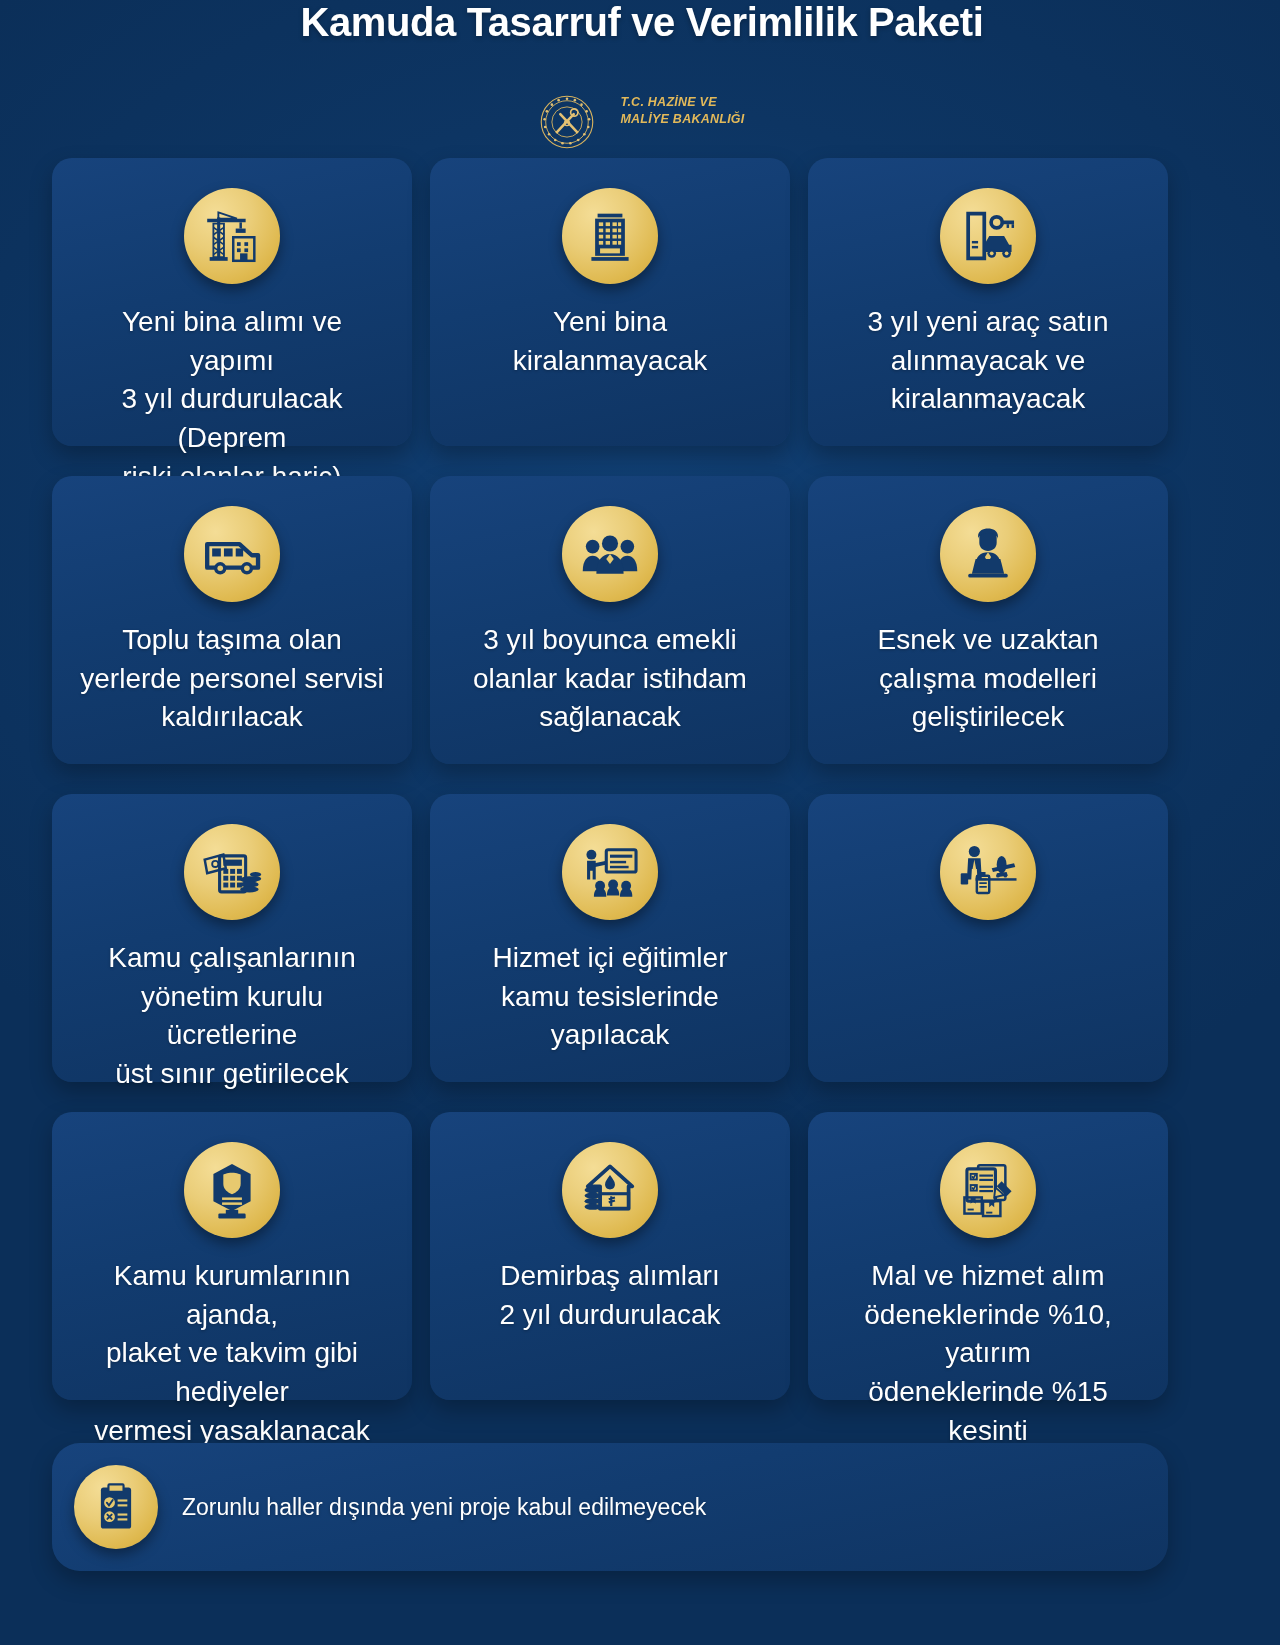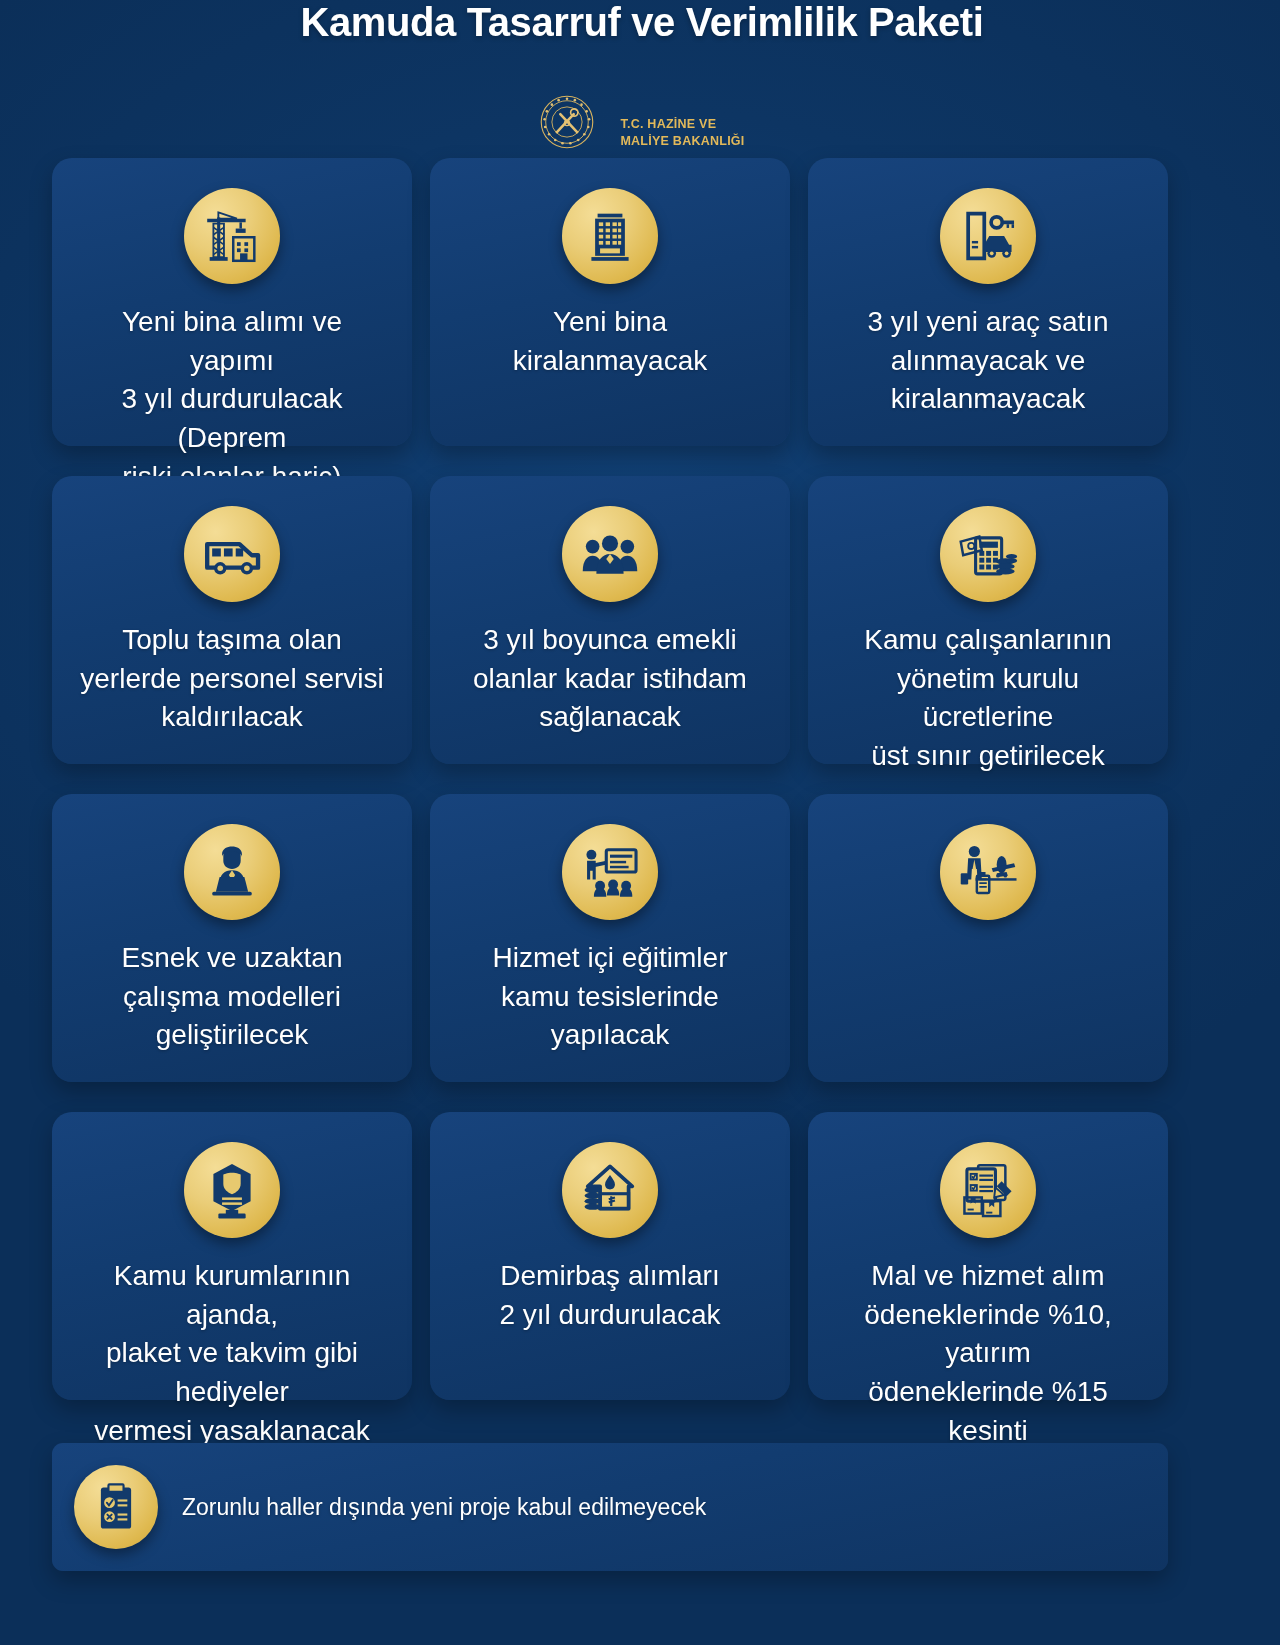--- a/index.html
+++ b/index.html
@@ -38,22 +38,23 @@
     font-size: 40px;
     font-weight: bold;
     color: #ffffff;
     letter-spacing: -0.4px;
     white-space: nowrap;
     text-shadow: 0 2px 5px rgba(0,0,0,0.30);
   }
 
   .brand {
     display: flex;
-    align-items: flex-end;
+    align-items: flex-start;
     gap: 25px;
+    font-style: italic;
   }
 
   .brand-mark {
     width: 56px;
     height: 56px;
     flex: 0 0 56px;
   }
 
   .brand-text {
     font-size: 12.5px;
@@ -115,21 +116,21 @@
     text-shadow: 0 1px 3px rgba(0,0,0,0.28);
   }
 
   
   .banner {
     position: absolute;
     left: 52px;
     top: 1443px;
     width: 1116px;
     height: 128px;
-    border-radius: 11px;
+    border-radius: 28px;
     background: linear-gradient(168deg, #17437c 0%, #123c70 45%, #0f3462 100%);
     box-shadow: 0 10px 22px rgba(0,0,0,0.26);
     display: flex;
     align-items: center;
   }
 
   .banner .icon-badge {
     width: 84px;
     height: 84px;
     flex: 0 0 84px;
@@ -315,20 +316,38 @@
       </span>
       <div class="card-text">3 yıl boyunca emekli
 olanlar kadar istihdam
 sağlanacak</div>
     </div>
 
     <div class="card">
       <span class="icon-badge">
         <svg viewBox="0 0 100 100">
           <g class="ico">
+            <path d="M36 24 C36 16 42 11 50 11 C58 11 64 16 64 24 L64 32 C64 40 58 45 50 45 C42 45 36 40 36 32 Z"></path>
+            <path d="M34 26 C34 14 66 14 66 26 L66 21 C66 13 58 9 50 9 C42 9 34 13 34 21 Z" fill="#123a6b"></path>
+            <path d="M30 68 C30 54 38 47 50 47 C62 47 70 54 70 68 Z"></path>
+            <path d="M50 47 L45 55 L50 64 L55 55 Z" fill="#e7c96f"></path>
+            <path d="M30 58 L70 58 L76 82 L24 82 Z"></path>
+            <rect x="18" y="82" width="64" height="6" rx="3"></rect>
+          </g>
+        </svg>
+      </span>
+      <div class="card-text">Esnek ve uzaktan
+çalışma modelleri
+geliştirilecek</div>
+    </div>
+
+    <div class="card">
+      <span class="icon-badge">
+        <svg viewBox="0 0 100 100">
+          <g class="ico">
             <path d="M6 30 L36 22 L40 44 L10 52 Z" fill="none" stroke="#123a6b" stroke-width="4"></path>
             <circle cx="23" cy="37" r="5" fill="none" stroke="#123a6b" stroke-width="3"></circle>
             <rect x="30" y="24" width="42" height="58" rx="3" fill="none" stroke="#123a6b" stroke-width="5"></rect>
             <rect x="36" y="30" width="30" height="10" fill="#123a6b"></rect>
             <g fill="#123a6b">
               <rect x="36" y="45" width="8" height="8"></rect>
                 <rect x="47" y="45" width="8" height="8"></rect>
                 <rect x="58" y="45" width="8" height="8"></rect>
               <rect x="36" y="56" width="8" height="8"></rect>
                 <rect x="47" y="56" width="8" height="8"></rect>
@@ -347,38 +366,20 @@
       </span>
       <div class="card-text">Kamu çalışanlarının
 yönetim kurulu ücretlerine
 üst sınır getirilecek</div>
     </div>
 
     <div class="card">
       <span class="icon-badge">
         <svg viewBox="0 0 100 100">
           <g class="ico">
-            <path d="M36 24 C36 16 42 11 50 11 C58 11 64 16 64 24 L64 32 C64 40 58 45 50 45 C42 45 36 40 36 32 Z"></path>
-            <path d="M34 26 C34 14 66 14 66 26 L66 21 C66 13 58 9 50 9 C42 9 34 13 34 21 Z" fill="#123a6b"></path>
-            <path d="M30 68 C30 54 38 47 50 47 C62 47 70 54 70 68 Z"></path>
-            <path d="M50 47 L45 55 L50 64 L55 55 Z" fill="#e7c96f"></path>
-            <path d="M30 58 L70 58 L76 82 L24 82 Z"></path>
-            <rect x="18" y="82" width="64" height="6" rx="3"></rect>
-          </g>
-        </svg>
-      </span>
-      <div class="card-text">Esnek ve uzaktan
-çalışma modelleri
-geliştirilecek</div>
-    </div>
-
-    <div class="card">
-      <span class="icon-badge">
-        <svg viewBox="0 0 100 100">
-          <g class="ico">
             <circle cx="20" cy="22" r="8"></circle>
             <path d="M13 32 L27 32 L27 62 L22 62 L22 48 L18 48 L18 62 L13 62 Z"></path>
             <path d="M25 36 L44 32 L45 38 L26 42 Z"></path>
             <rect x="44" y="14" width="48" height="36" rx="3" fill="none" stroke="#123a6b" stroke-width="5"></rect>
             <rect x="50" y="22" width="36" height="5"></rect>
             <rect x="50" y="32" width="26" height="4"></rect>
             <rect x="50" y="40" width="30" height="4"></rect>
             <circle cx="34" cy="72" r="8"></circle>
               <path d="M24 90 C24 80 28 76 34 76 C40 76 44 80 44 90 Z"></path>
             <circle cx="55" cy="70" r="8"></circle>

